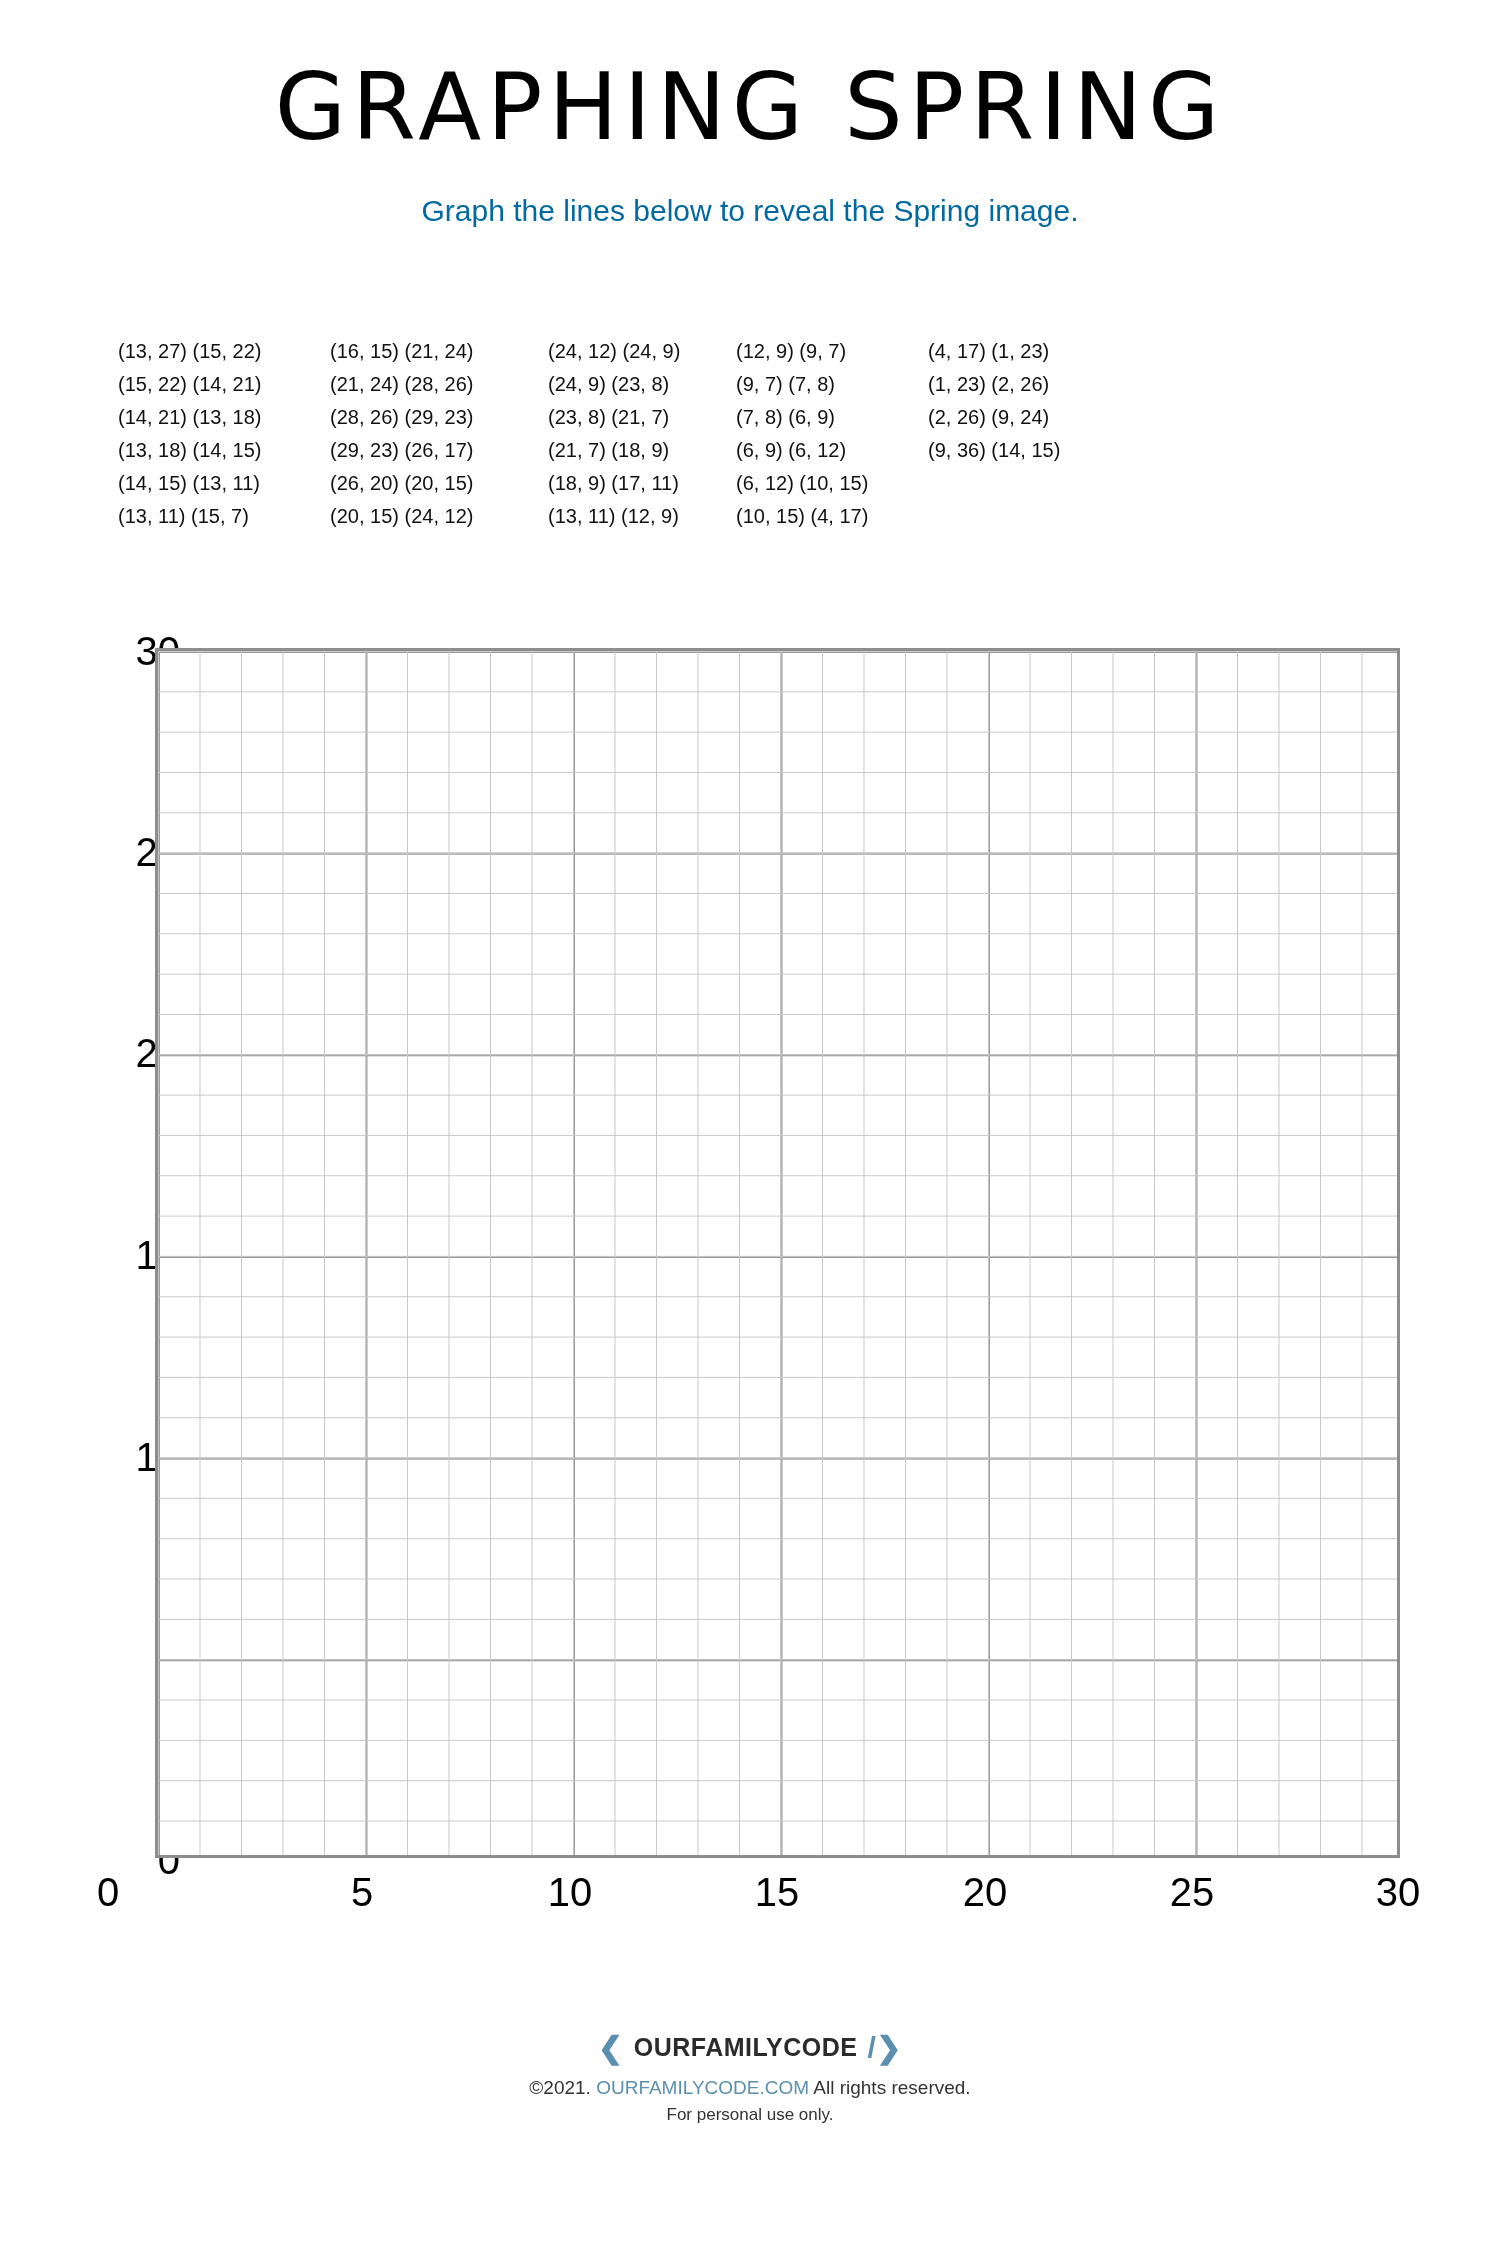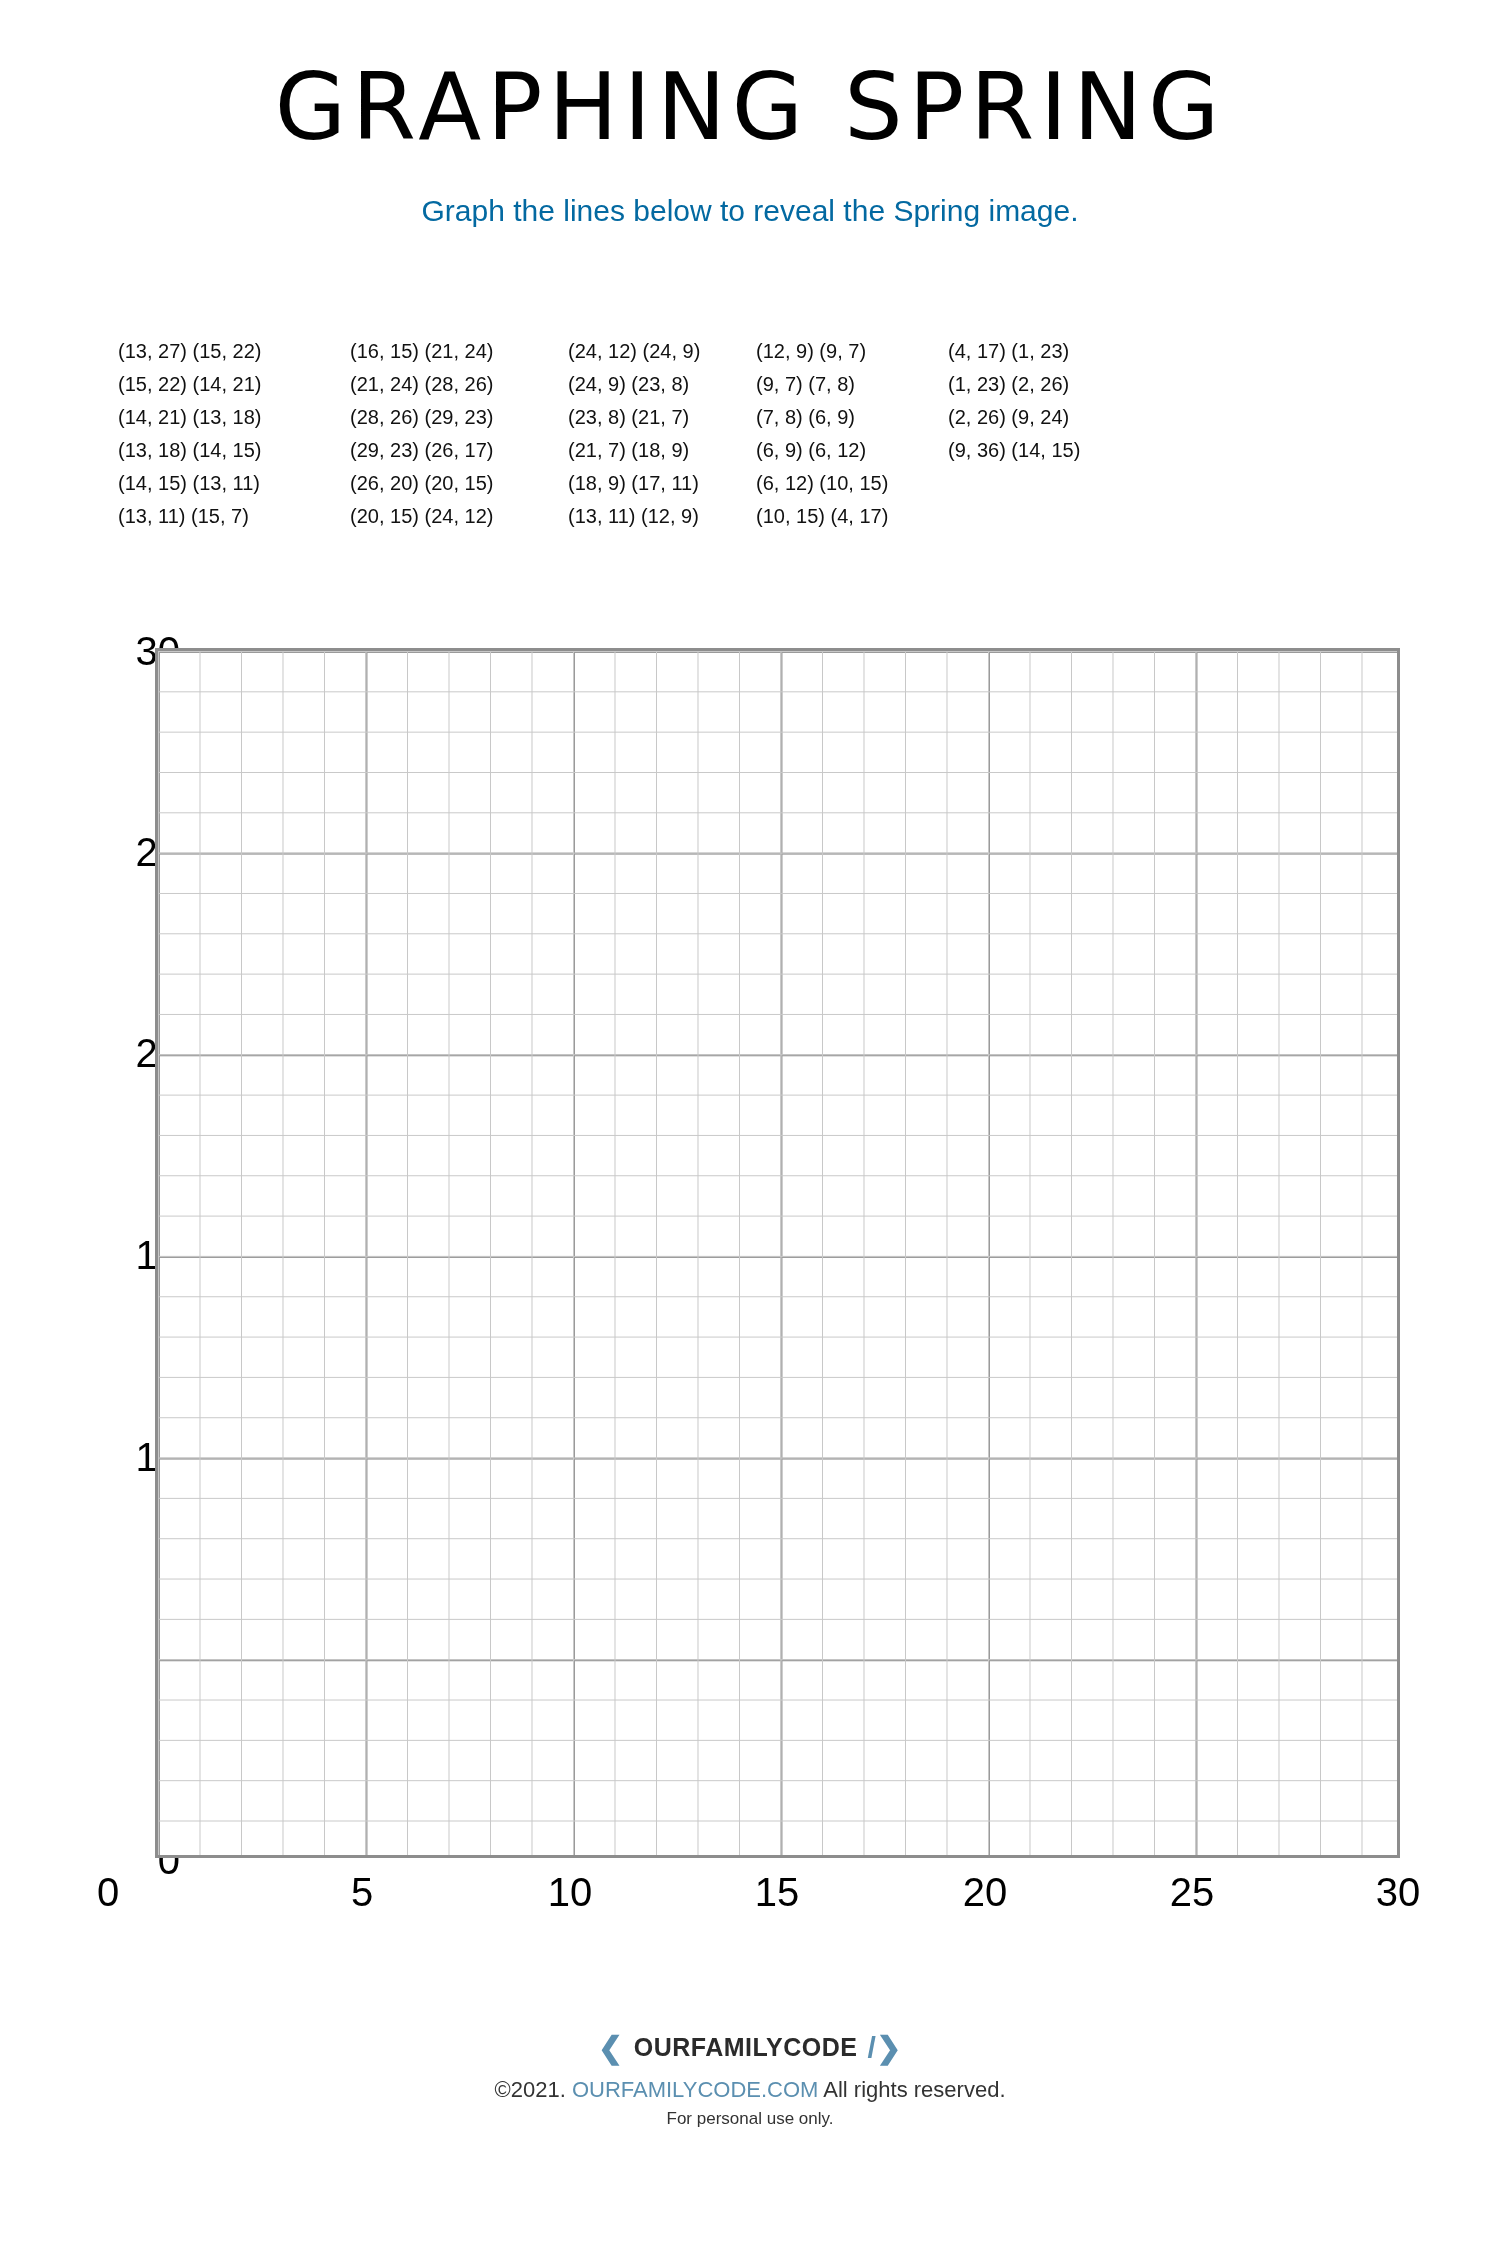--- a/index.html
+++ b/index.html
@@ -57,21 +57,21 @@
     font-size: 20px;
     line-height: 33px;
     color: #111;
     white-space: nowrap;
   }
   .coord-col .pair-row {
     display: block;
   }
   .c0 { width: 212px; }
   .c1 { width: 215px; }
-  .c2 { width: 218px; margin-left: 20px; }
+  .c2 { width: 218px; }
   .c3 { width: 188px; }
   .c4 { width: 192px; }
   .c5 { width: 180px; }
 
   
   .graph-wrap {
     position: absolute;
     left: 0px;
     top: 600px;
     width: 1500px;
@@ -149,21 +149,21 @@
     letter-spacing: 0.5px;
     color: #2b2b2b;
   }
   .brand .chev {
     color: #5b8fb0;
     font-size: 30px;
     font-weight: bold;
   }
   .copy {
     margin-top: 12px;
-    font-size: 22px;
+    font-size: 19px;
     color: #333;
   }
   .copy .link { color: #5b8fb0; }
   .personal {
     margin-top: 6px;
     font-size: 17px;
     color: #333;
   }
 </style>
 </head>

